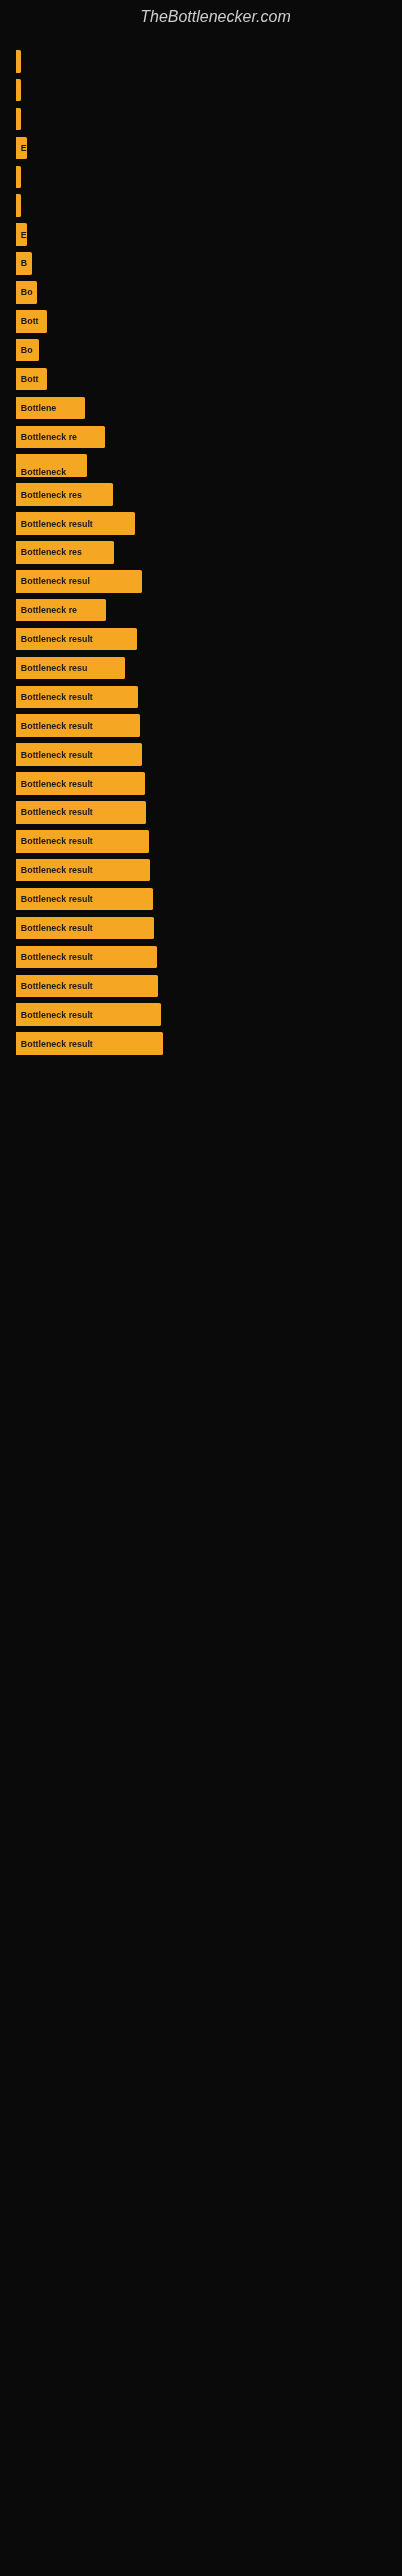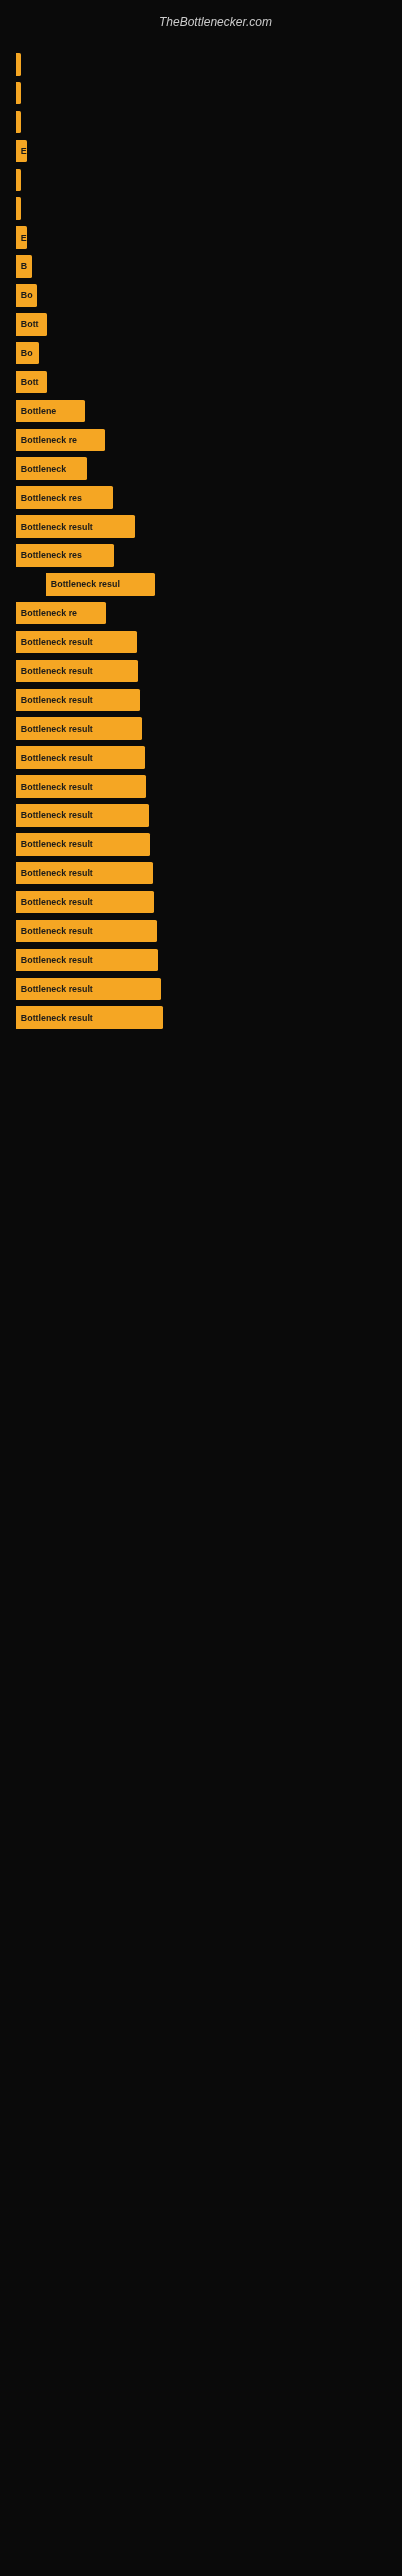--- a/index.html
+++ b/index.html
@@ -5,23 +5,23 @@
     * { margin: 0; padding: 0; box-sizing: border-box; }
     body {
       background-color: #0a0a0a;
       width: 403px;
       min-height: 2576px;
       font-family: Arial, sans-serif;
       overflow-x: hidden;
     }
     .header {
       text-align: center;
-      padding: 15px 0 16px 0;
+      padding: 8px 0 16px 0;
       color: #cccccc;
-      font-size: 12px;
+      font-size: 16px;
       font-style: italic;
       margin-left: 28px;
     }
     .bars-container {
       display: flex;
       flex-direction: column;
       padding: 8px 16px;
       gap: 0px;
     }
     .bar-row {
@@ -118,55 +118,60 @@
       <div class="bar" style="width: 69px;">
         <span class="bar-label">Bottlene</span>
       </div>
     </div>
     <div class="bar-row">
       <div class="bar" style="width: 89px;">
         <span class="bar-label">Bottleneck re</span>
       </div>
     </div>
     <div class="bar-row">
-      <div class="bar" style="width: 71px;">
+      <div class="bar" style="width: 71px; align-items: flex-end;">
         <span class="bar-label">Bottleneck</span>
       </div>
     </div>
     <div class="bar-row">
       <div class="bar" style="width: 97px;">
         <span class="bar-label">Bottleneck res</span>
       </div>
     </div>
     <div class="bar-row">
       <div class="bar" style="width: 119px;">
         <span class="bar-label">Bottleneck result</span>
       </div>
     </div>
     <div class="bar-row">
       <div class="bar" style="width: 98px;">
         <span class="bar-label">Bottleneck res</span>
       </div>
     </div>
     <div class="bar-row">
-      <div class="bar" style="width: 109px; margin-left: 30px;">
+      <div class="bar" style="width: 126px;">
         <span class="bar-label">Bottleneck resul</span>
       </div>
     </div>
     <div class="bar-row">
       <div class="bar" style="width: 90px;">
         <span class="bar-label">Bottleneck re</span>
       </div>
     </div>
     <div class="bar-row">
       <div class="bar" style="width: 121px;">
         <span class="bar-label">Bottleneck result</span>
       </div>
     </div>
     <div class="bar-row">
+      <div class="bar" style="width: 109px;">
+        <span class="bar-label">Bottleneck resu</span>
+      </div>
+    </div>
+    <div class="bar-row">
       <div class="bar" style="width: 122px;">
         <span class="bar-label">Bottleneck result</span>
       </div>
     </div>
     <div class="bar-row">
       <div class="bar" style="width: 124px;">
         <span class="bar-label">Bottleneck result</span>
       </div>
     </div>
     <div class="bar-row">

